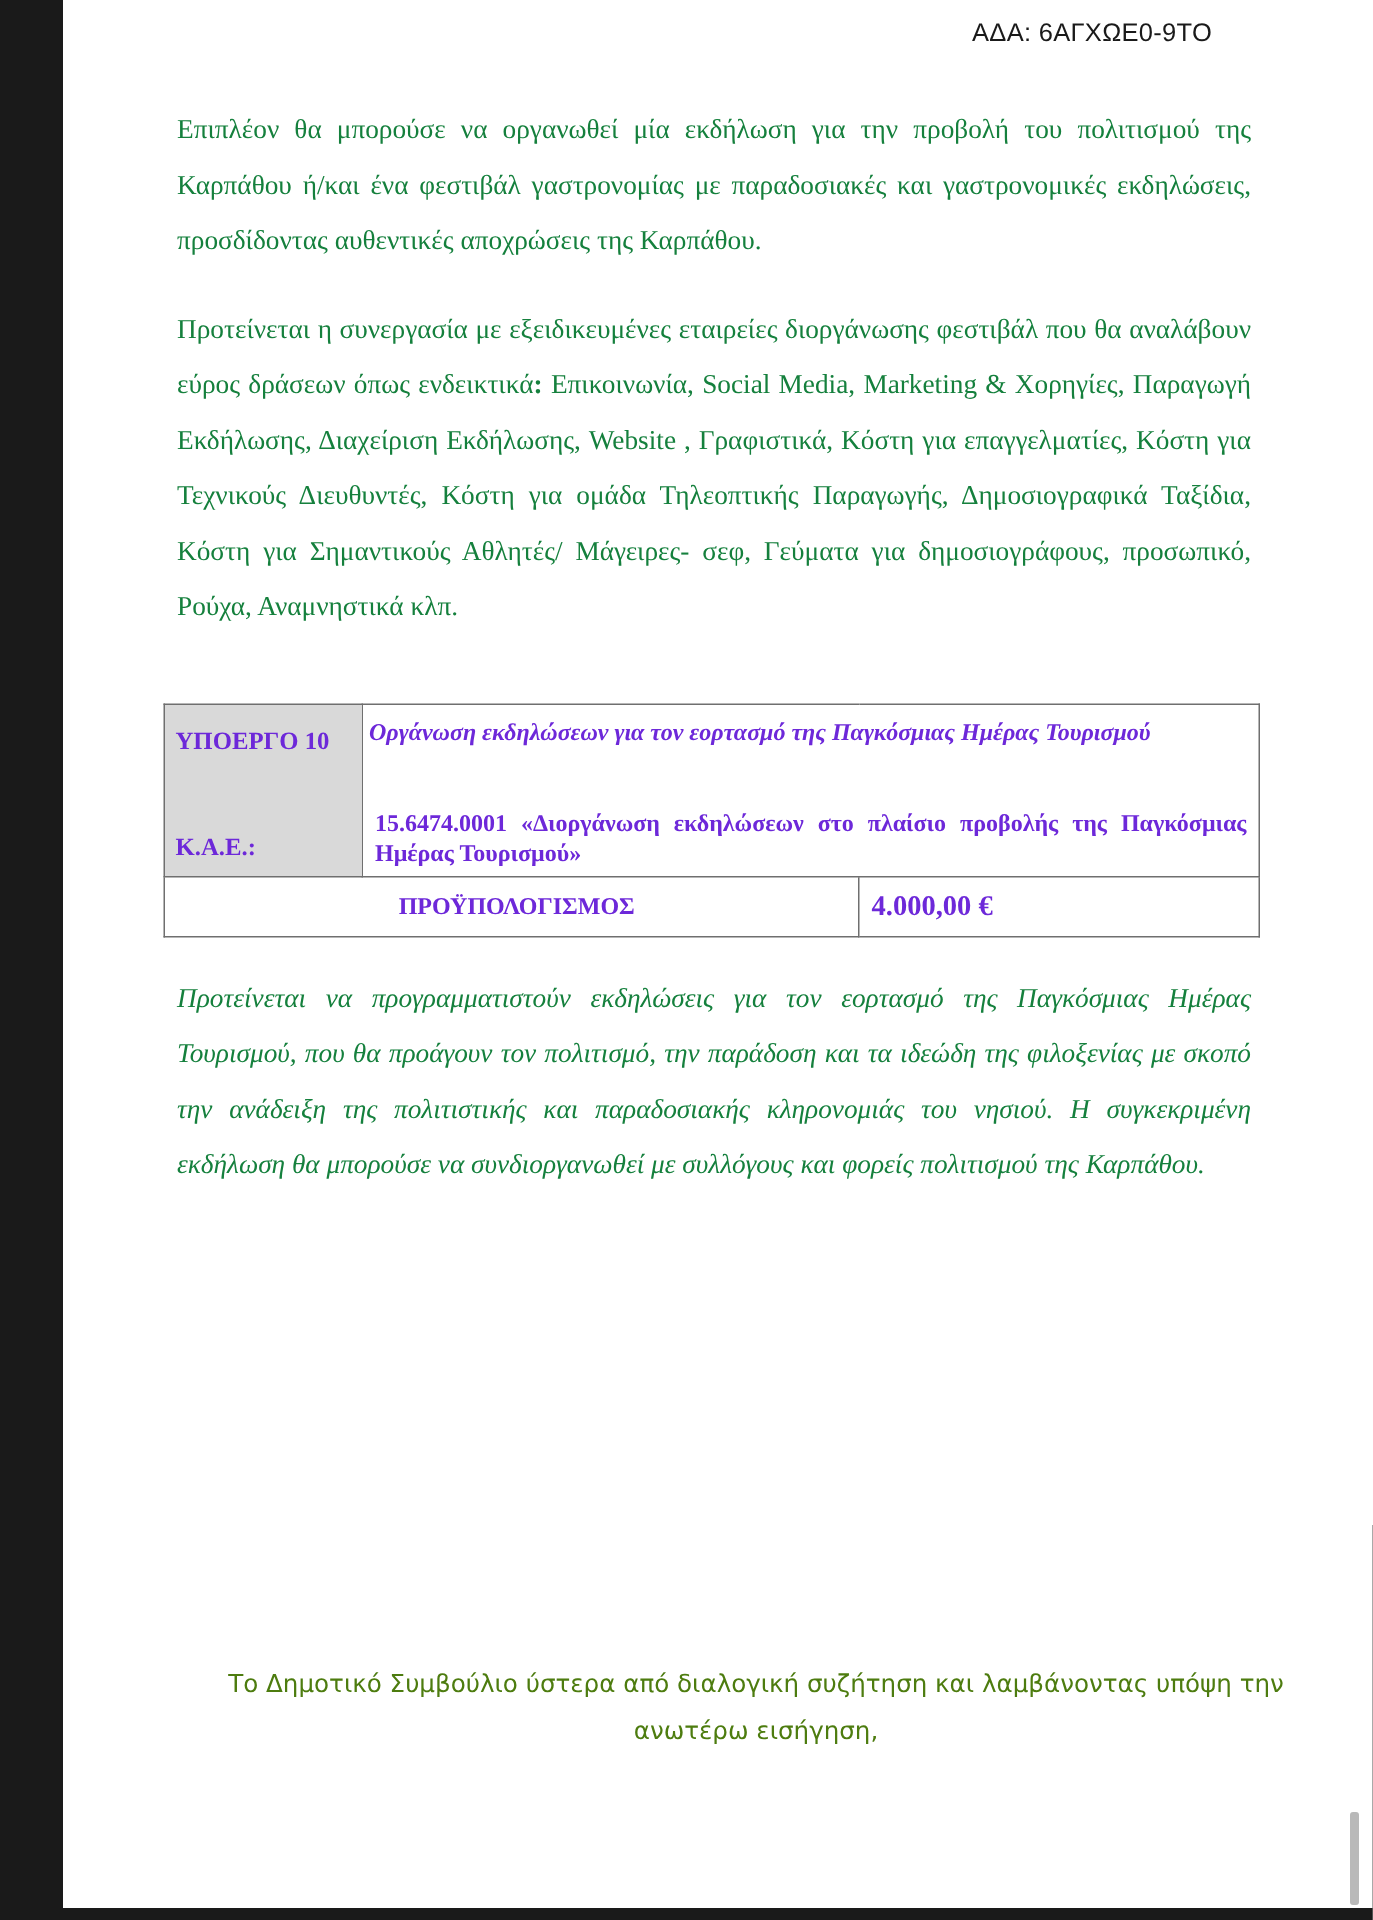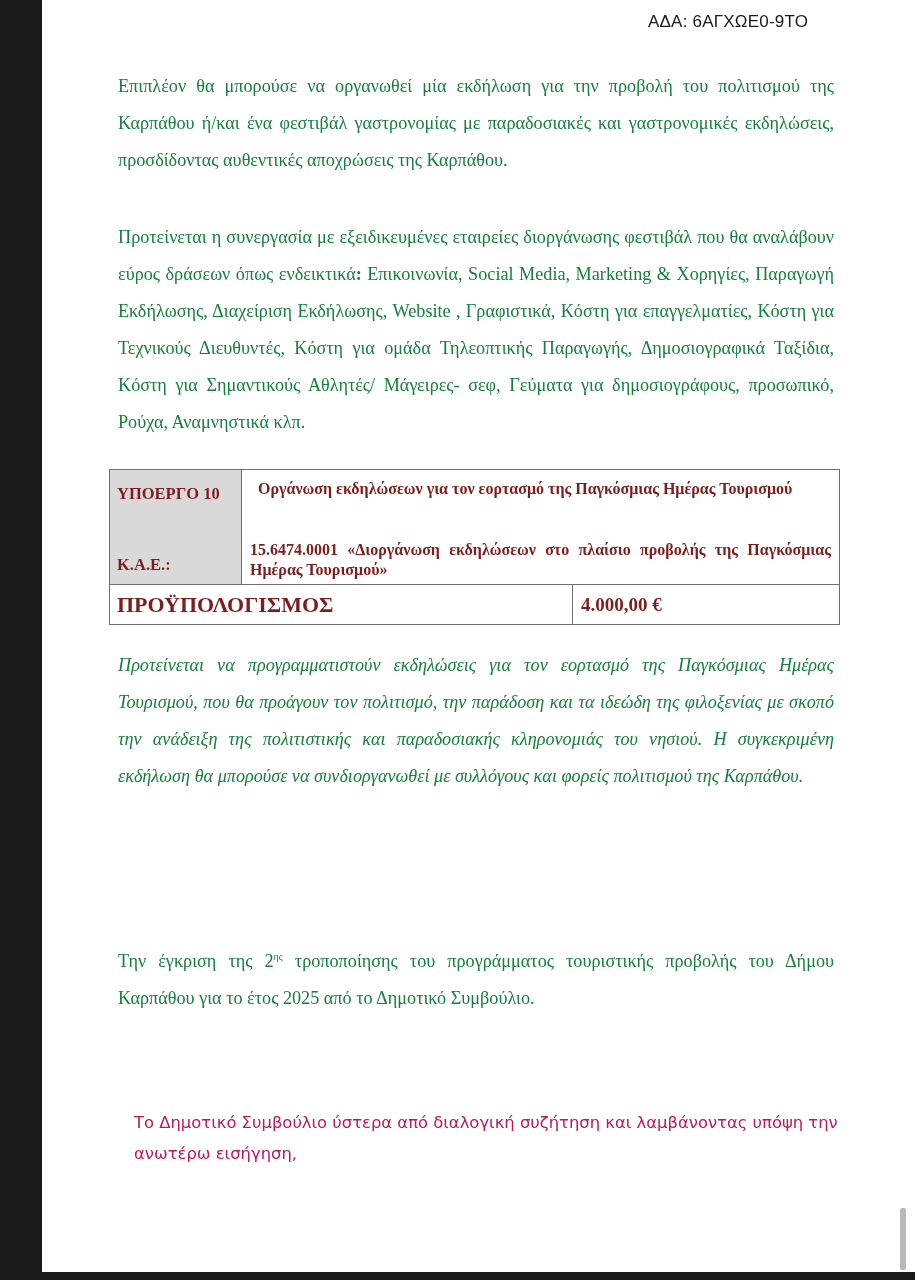--- a/index.html
+++ b/index.html
@@ -36,34 +36,34 @@
       position: absolute;
       left: 76px;
       width: 716px;
       font-family: "Liberation Serif", serif;
       font-size: 18.2px;
       line-height: 37px;
       text-align: justify;
       color: #15803d;
     }
     .p1 { top: 68px; }
-    .p2 { top: 219px; }
+    .p2 { top: 201px; }
     .p3 { top: 647px; font-style: italic; }
     .p4 { top: 943px; }
 
     table.budget {
       position: absolute;
       left: 67px;
       top: 469px;
       width: 731px;
       border-collapse: collapse;
       font-family: "Liberation Serif", serif;
       font-weight: bold;
       font-size: 16px;
-      color: #7f1d1d;
+      color: #6d28d9;
     }
     table.budget td {
       border: 1.5px solid #6f6f6f;
       vertical-align: top;
       padding: 0;
     }
     td.label-cell {
       width: 131px;
       background: #d9d9d9;
       height: 114px;
@@ -81,41 +81,43 @@
       top: 85px;
       font-size: 16.5px;
       font-family: Liberation Serif, serif;
     }
     td.desc-cell {
       position: relative;
       height: 114px;
     }
     .desc-cell .d1 {
       position: absolute;
-      left: 16px;
+      left: 4px;
       right: 8px;
       top: 9px;
       line-height: 20px;
       text-align: justify;
       text-align-last: left;
+      font-style: italic;
     }
     .desc-cell .d2 {
       position: absolute;
       left: 8px;
       right: 8px;
       top: 70px;
       line-height: 20px;
       text-align: justify;
       text-align-last: left;
     }
     td.total-label {
       height: 39px;
       padding-left: 7px !important;
       vertical-align: middle !important;
-      font-size: 22px;
+      font-size: 16px;
+      text-align: center;
     }
     td.total-value {
       width: 258px;
       padding-left: 8px !important;
       vertical-align: middle !important;
       font-size: 19px;
     }
 
     .heading {
       position: absolute;
@@ -134,21 +136,22 @@
       line-height: 0;
     }
     .closing {
       position: absolute;
       left: 92px;
       top: 1107px;
       width: 740px;
       font-family: "DejaVu Sans", sans-serif;
       font-size: 16.4px;
       line-height: 31px;
-      color: #be185d;
+      color: #4d7c0f;
+      text-align: center;
     }
     .scrollbar {
       position: absolute;
       left: 900px;
       top: 1208px;
       width: 6px;
       height: 62px;
       background: #b9b9b9;
       border-radius: 2px;
     }
@@ -185,21 +188,18 @@
       <td class="total-value">4.000,00 €</td>
     </tr>
   </tbody>
     </table>
 
   <div class="para p3">
     <span>Προτείνεται να προγραμματιστούν εκδηλώσεις για τον εορτασμό της Παγκόσμιας Ημέρας Τουρισμού, που θα προάγουν τον πολιτισμό, την παράδοση και τα ιδεώδη της φιλοξενίας με σκοπό την ανάδειξη της πολιτιστικής και παραδοσιακής κληρονομιάς του νησιού. Η συγκεκριμένη εκδήλωση θα μπορούσε να συνδιοργανωθεί με συλλόγους και φορείς πολιτισμού της Καρπάθου.</span>
   </div>
 
 
-  <div class="para p4">
-    <span>Την έγκριση της 2</span><sup class="ord">ης</sup><span> τροποποίησης του προγράμματος τουριστικής προβολής του Δήμου Καρπάθου για το έτος 2025 από το Δημοτικό Συμβούλιο.</span>
-  </div>
 
   <div class="closing">Το Δημοτικό Συμβούλιο  ύστερα από διαλογική συζήτηση και λαμβάνοντας υπόψη την ανωτέρω εισήγηση,</div>
 
 </div>
 
 <div class="scrollbar"></div>
 
 </body></html>

